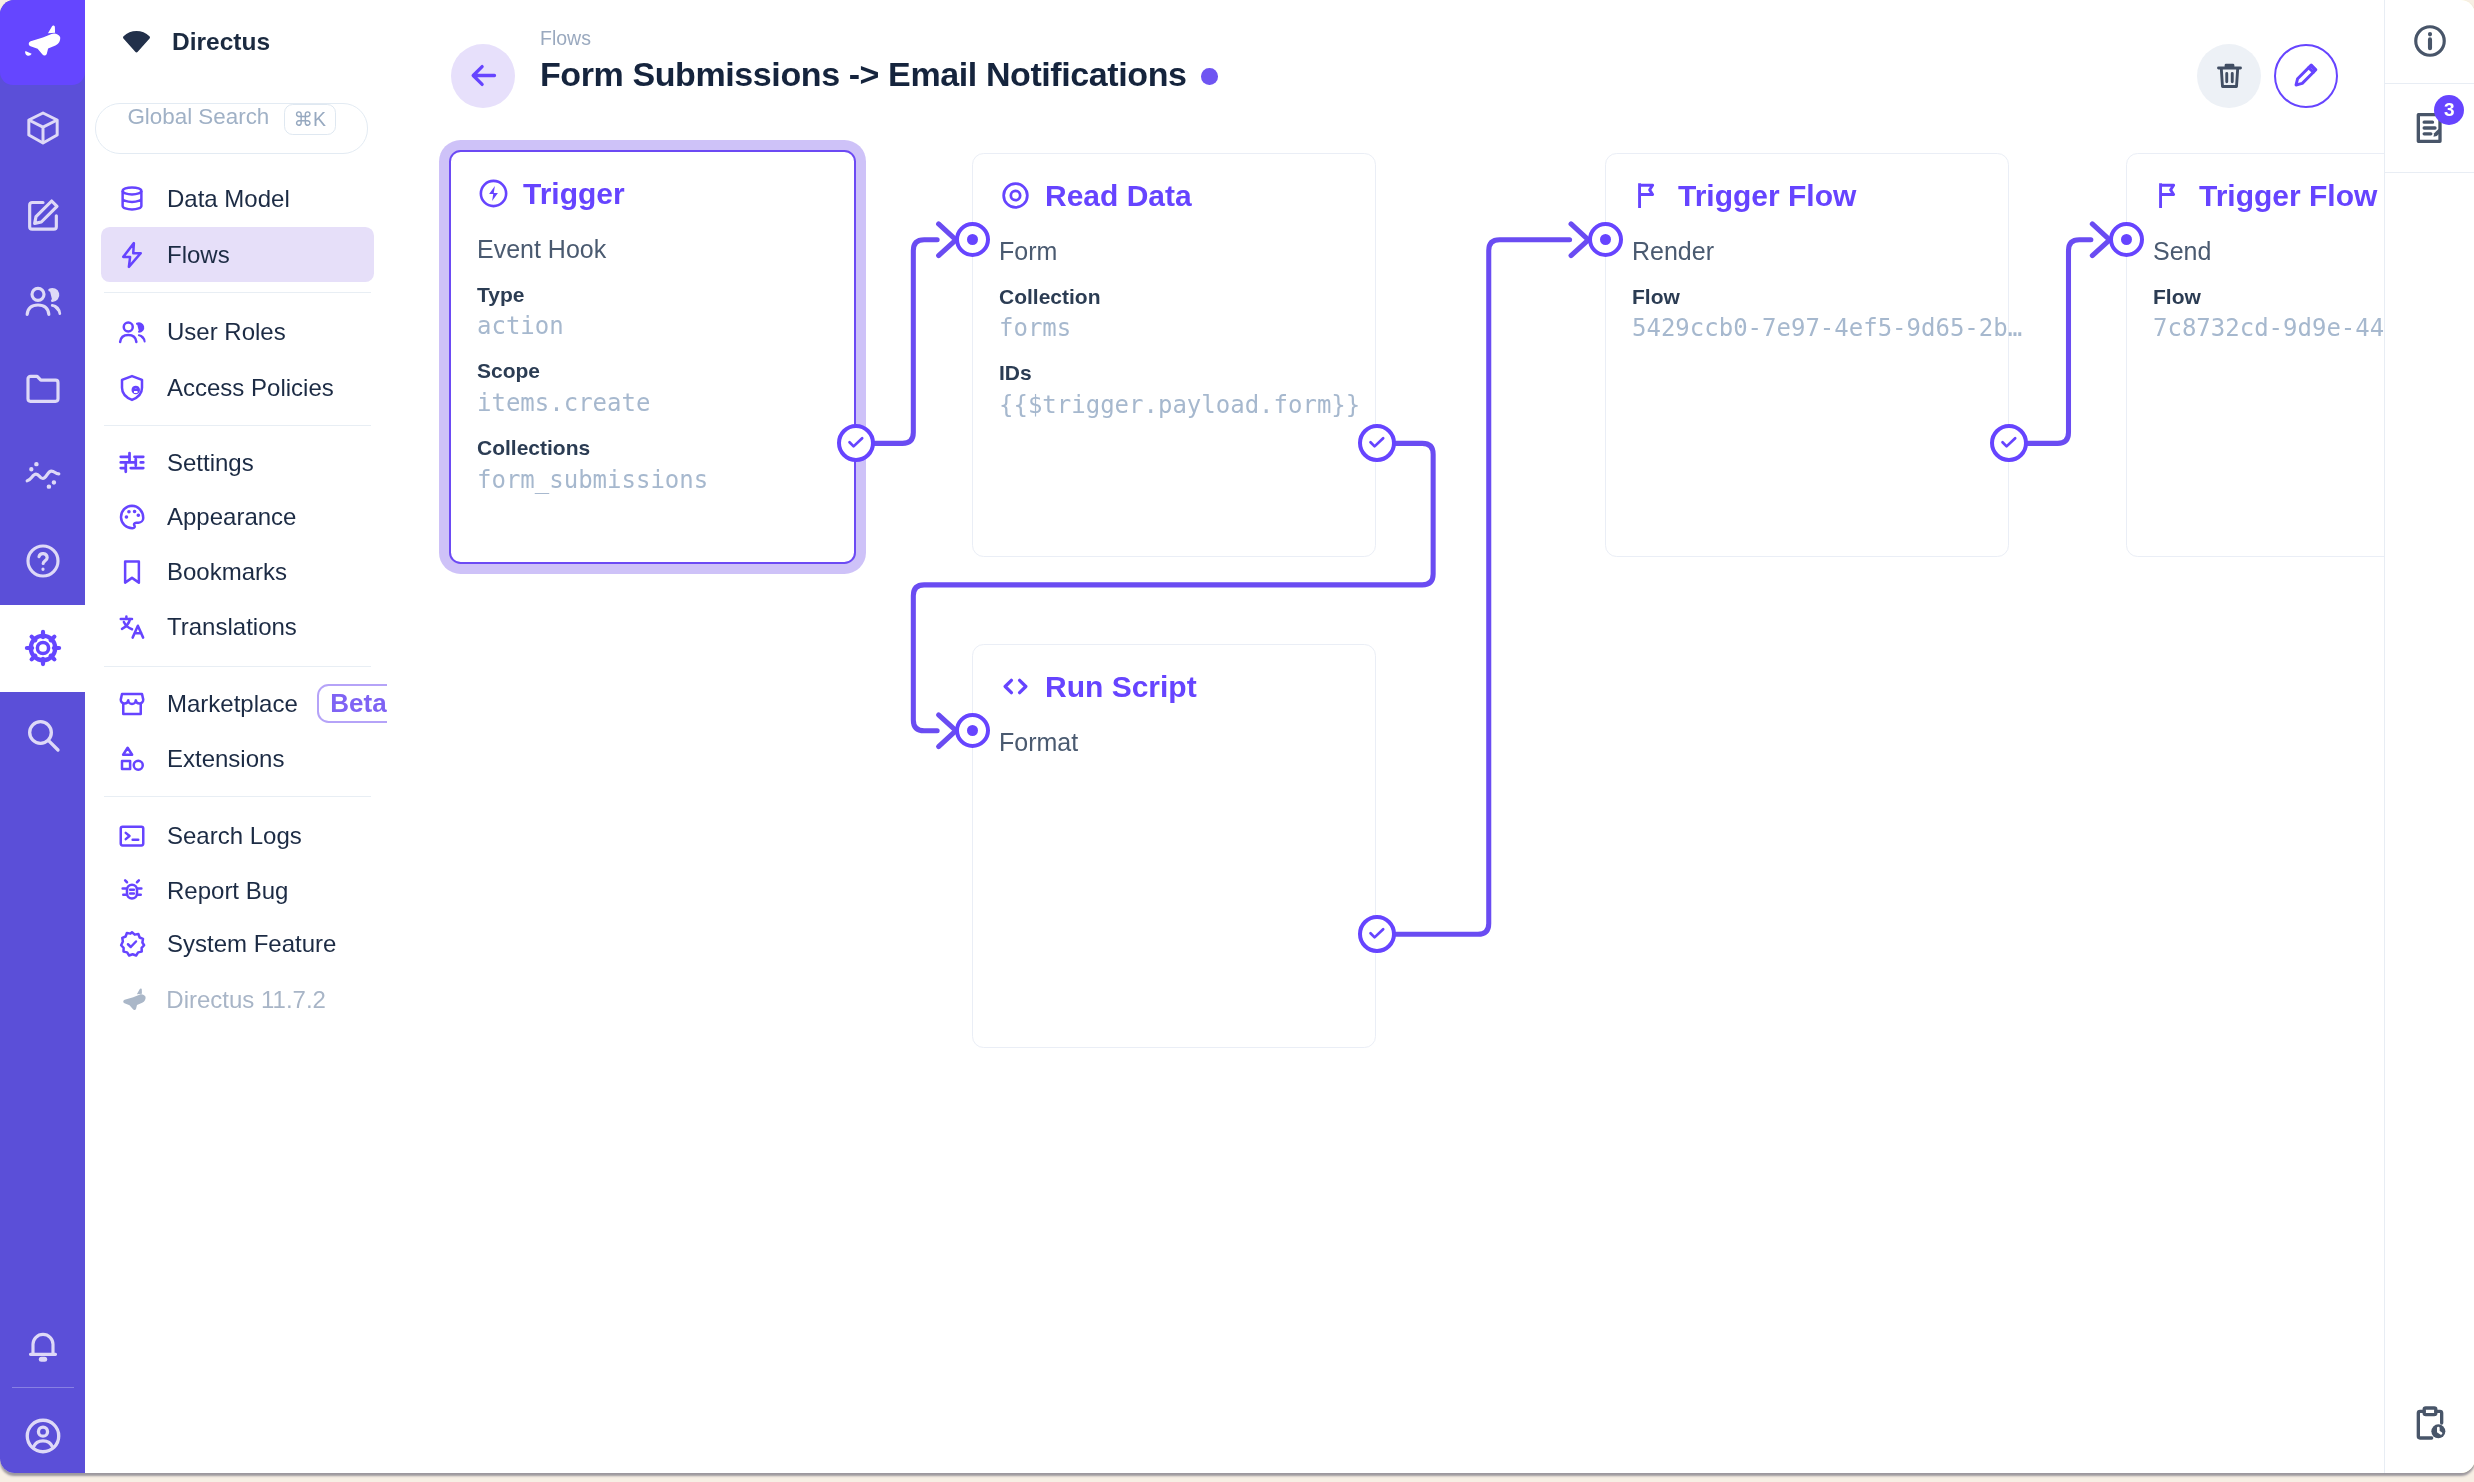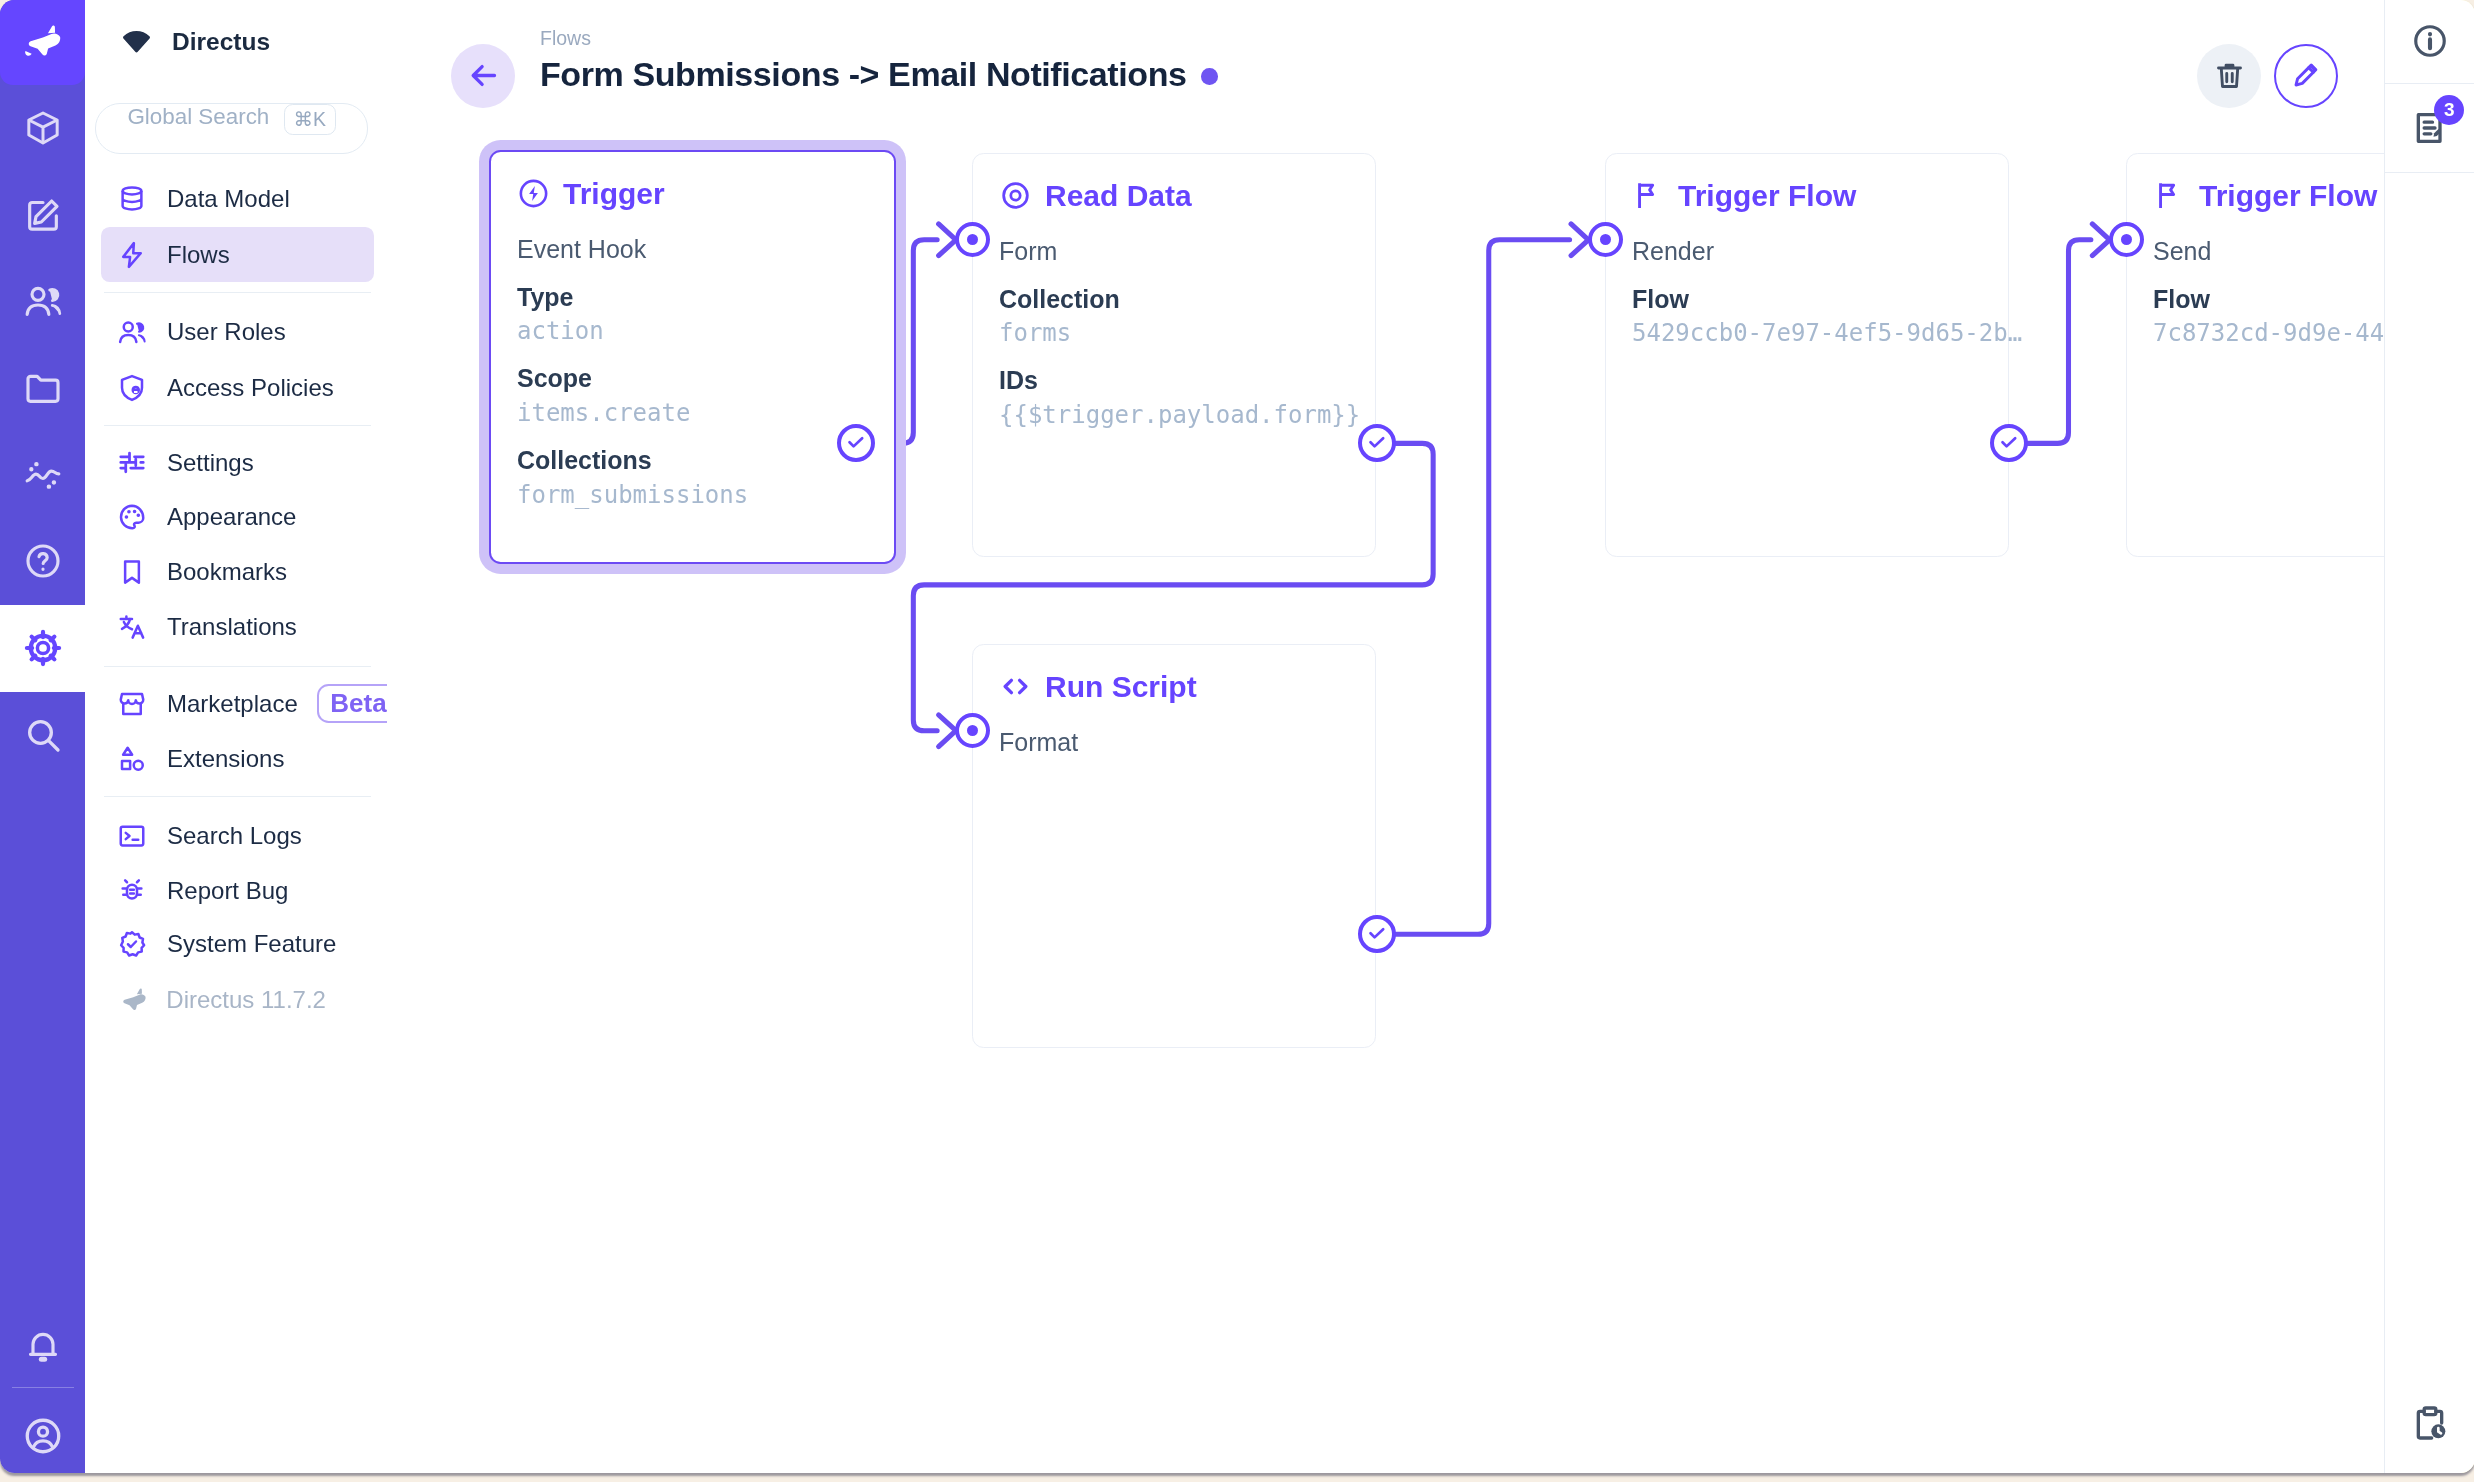--- a/index.html
+++ b/index.html
@@ -54,25 +54,25 @@
 
   .act-btn { position:absolute; top:44px; width:64px; height:64px; border-radius:50%;
              display:flex; align-items:center; justify-content:center; }
   .trash-btn { left:1810px; background:#edf1f6; color:#414e63; }
   .edit-btn { left:1887px; background:#ffffff; border:2.2px solid #6644ff; color:#6644ff; }
 
   
   .node { position:absolute; width:404px; height:404px; background:#fff; border:1.4px solid #eaeef6;
           border-radius:11.6px; padding:24.5px 0 0 26px; }
   .node.selected { width:407px; height:414px; border:2.9px solid #6c4af4;
-                   box-shadow:0 0 0 10px #cec2f8;margin-left:40px; }
+                   box-shadow:0 0 0 10px #cec2f8; }
   .node-head { display:flex; align-items:center; gap:13px; color:#6644ff; }
   .node-title { font-size:30px; font-weight:700; color:#6644ff; white-space:nowrap; }
   .node-sub { margin-top:23px; font-size:25px; color:#4a5a70; }
-  .node-label { margin-top:19px; font-size:25px; font-weight:700; color:#2b3c53; }
+  .node-label { margin-top:19px; font-size:21px; font-weight:700; color:#2b3c53; }
   .node-value { margin-top:5.8px; font-size:24px; color:#a6b8ce; font-family:"DejaVu Sans Mono", monospace; white-space:nowrap; }
   .node-footer { position:absolute; left:0; bottom:0; width:100%; height:75px; border-top:1.4px solid #eef2f7;
                  display:flex; align-items:center; }
   .status-dot { width:16px; height:16px; border-radius:50%; background:#6644ff; margin-left:29px; }
   .status-label { margin-left:17.3px; font-size:24.5px; color:#3f5065; }
 
   
   .out-check { position:absolute; width:38px; height:38px; border-radius:50%; background:#fff;
                border:4.3px solid #6644ff; color:#6644ff; display:flex; align-items:center; justify-content:center; }
   .in-ring { position:absolute; width:35px; height:35px; border-radius:50%; background:#fff; border:4.3px solid #6644ff; }

